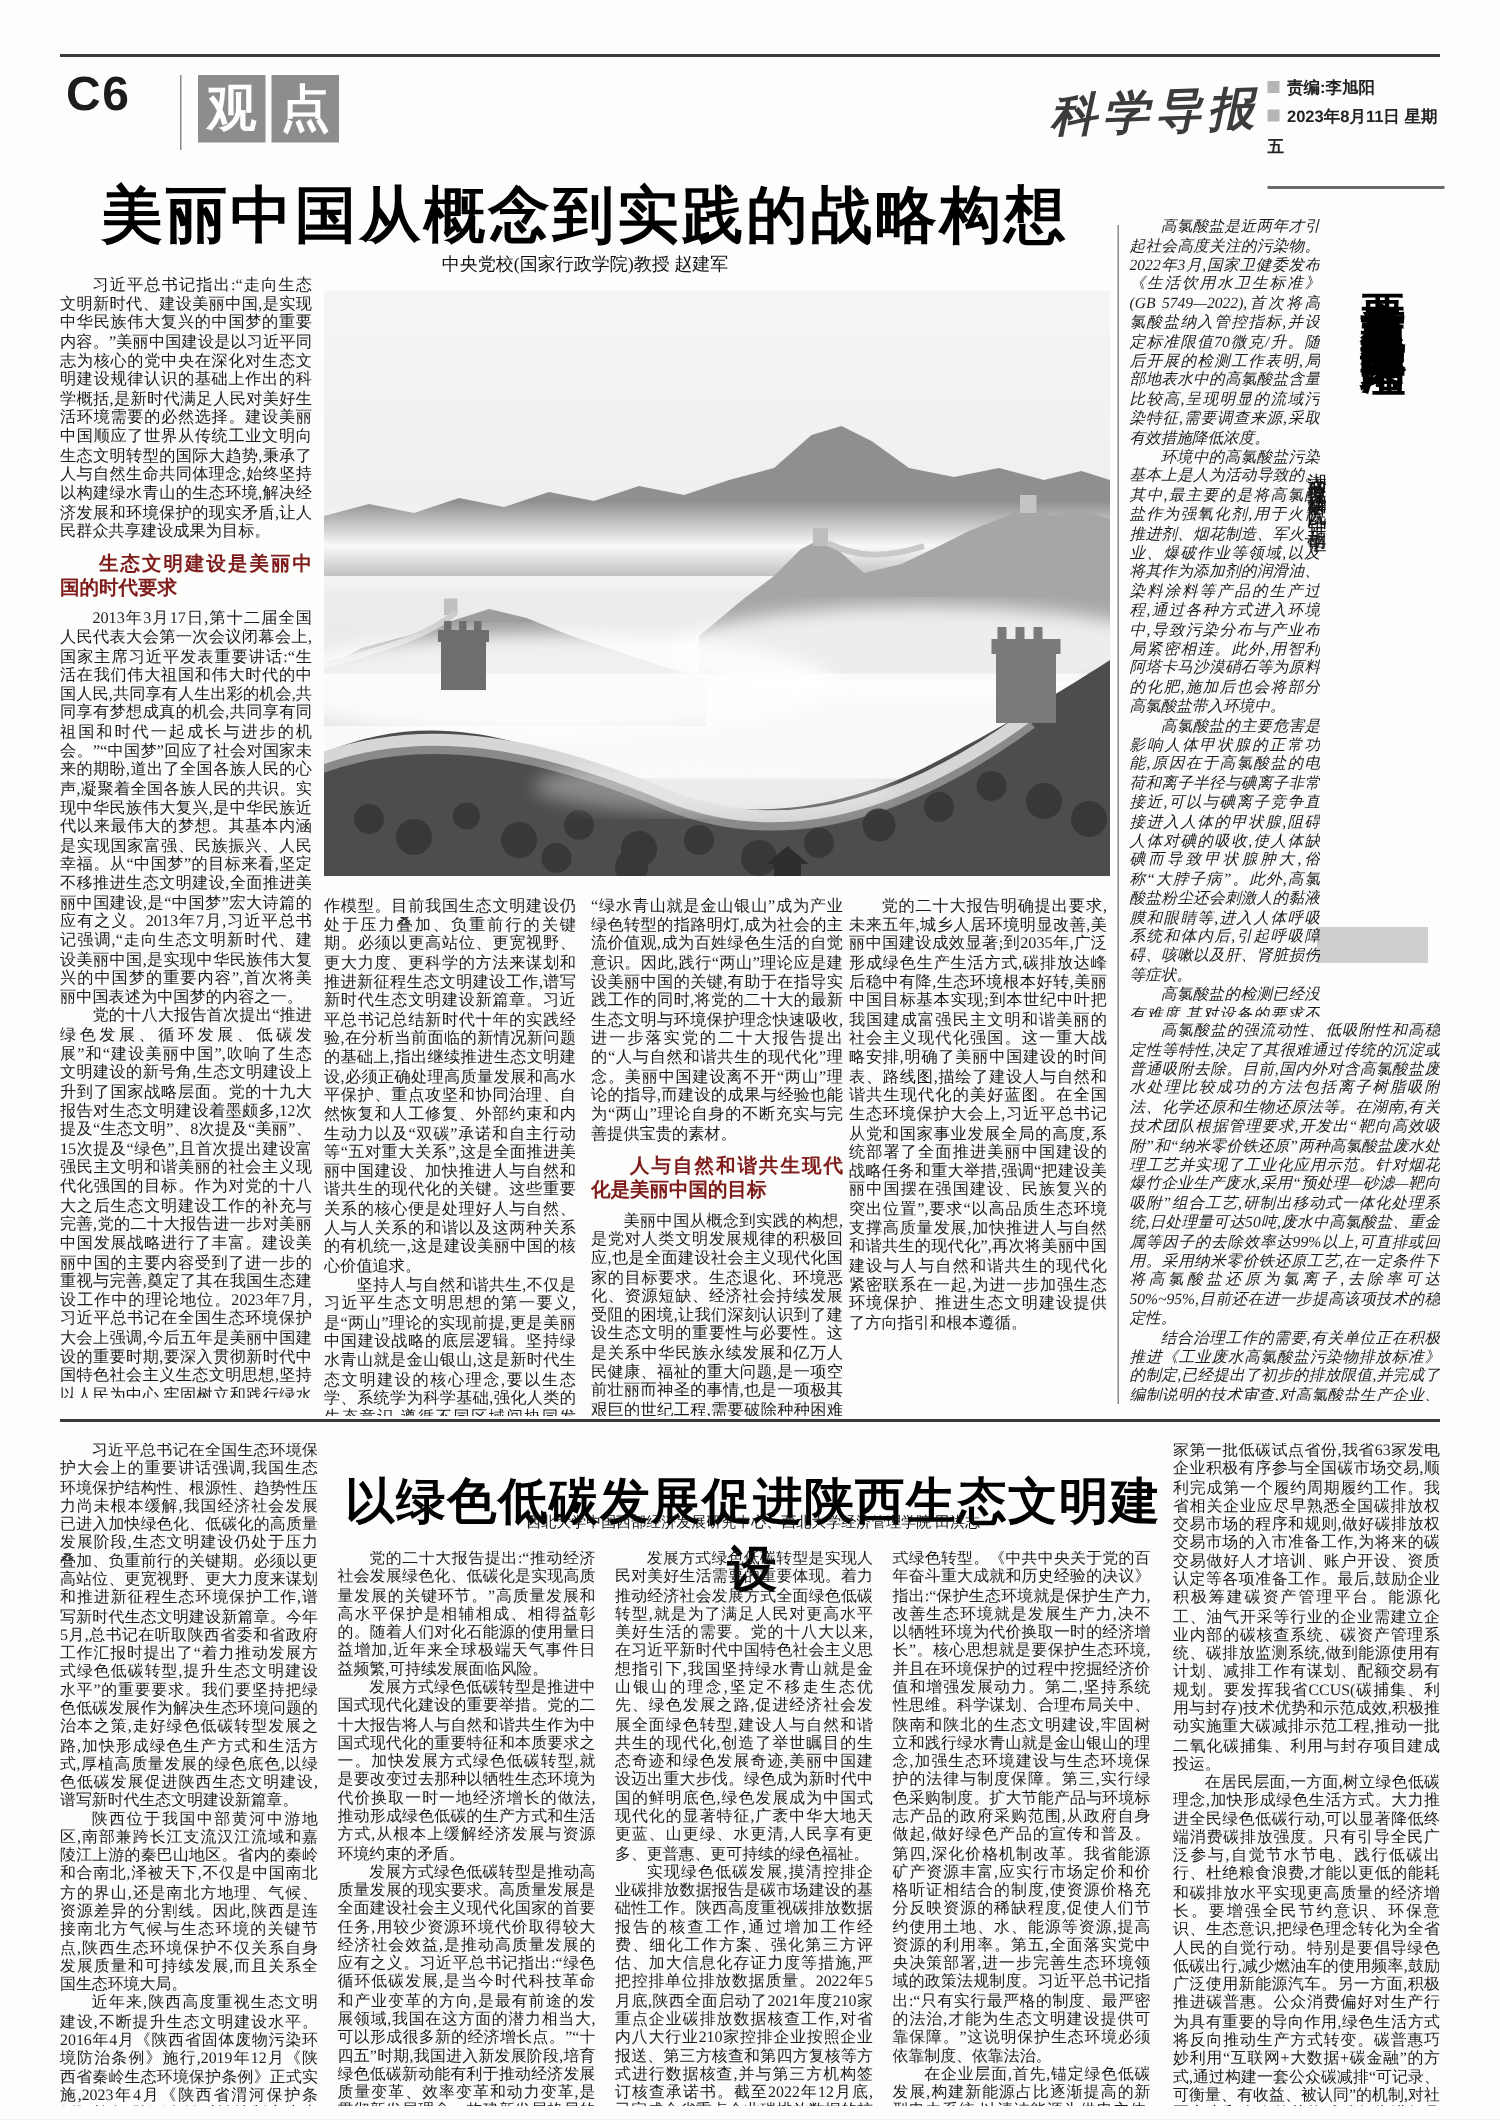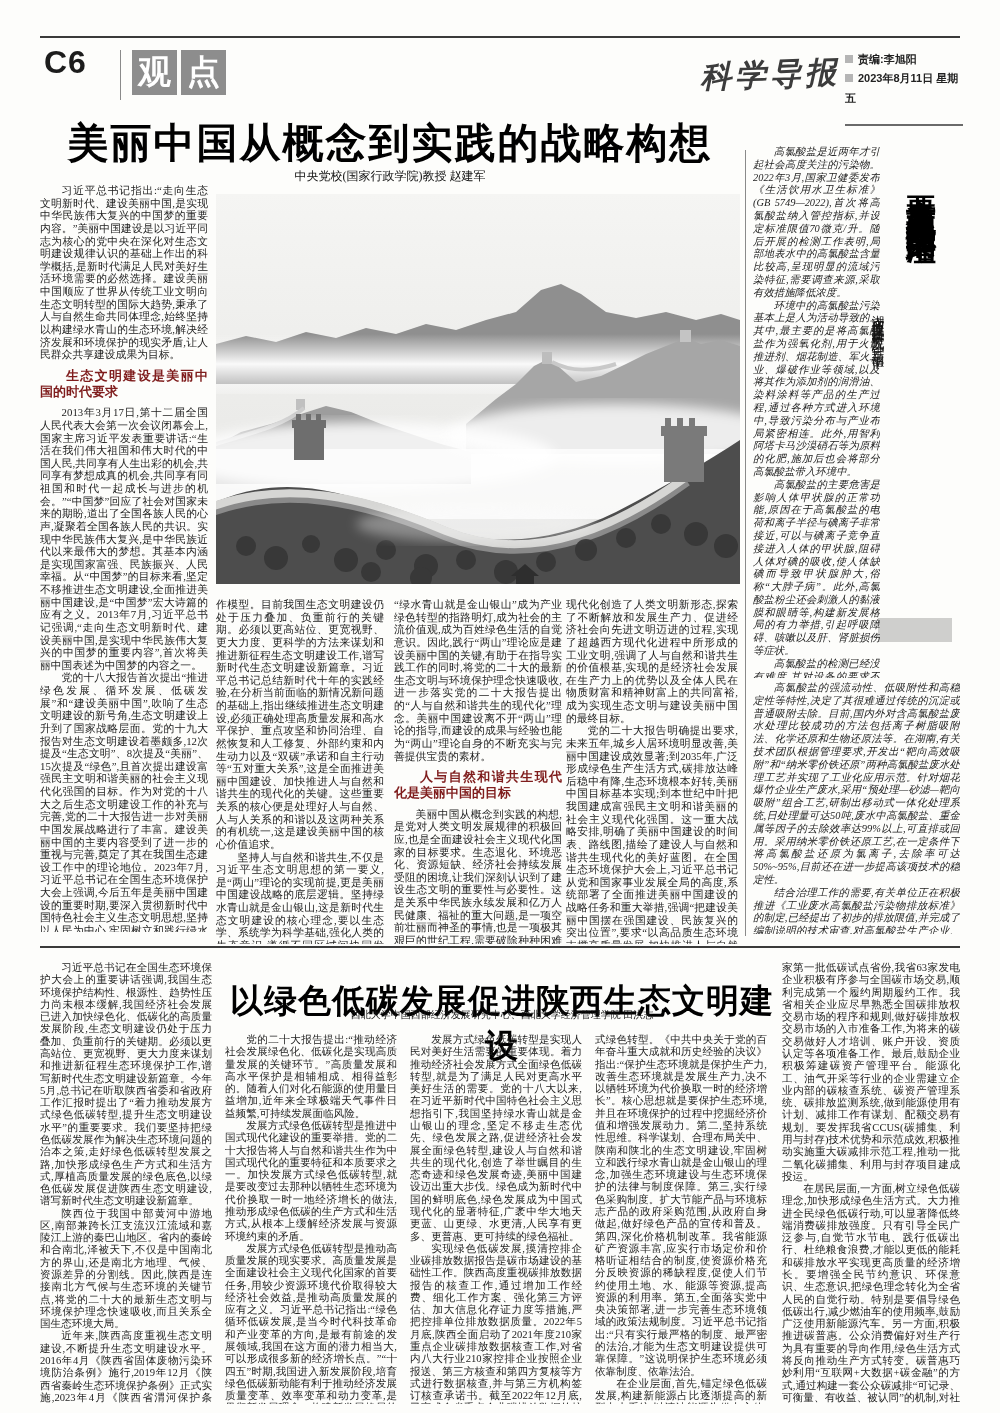--- a/index.html
+++ b/index.html
@@ -143,48 +143,47 @@
   <div class="abs colbody" style="left:216px;top:598px;width:168px;height:346px;">
       <div class="para cont">作模型。目前我国生态文明建设仍处于压力叠加、负重前行的关键期。必须以更高站位、更宽视野、更大力度、更科学的方法来谋划和推进新征程生态文明建设工作,谱写新时代生态文明建设新篇章。习近平总书记总结新时代十年的实践经验,在分析当前面临的新情况新问题的基础上,指出继续推进生态文明建设,必须正确处理高质量发展和高水平保护、重点攻坚和协同治理、自然恢复和人工修复、外部约束和内生动力以及“双碳”承诺和自主行动等“五对重大关系”,这是全面推进美丽中国建设、加快推进人与自然和谐共生的现代化的关键。这些重要关系的核心便是处理好人与自然、人与人关系的和谐以及这两种关系的有机统一,这是建设美丽中国的核心价值追求。</div>
       <div class="para">坚持人与自然和谐共生,不仅是习近平生态文明思想的第一要义,是“两山”理论的实现前提,更是美丽中国建设战略的底层逻辑。坚持绿水青山就是金山银山,这是新时代生态文明建设的核心理念,要以生态学、系统学为科学基础,强化人类的生态意识,遵循不同区域间协同发展、当代人与后代人之间持续发展的原则,打造出文明的可持续发展。“绿水青山就是金山银山”作为当代马克思主义生态自然观的最新理论成果,是指向未来绿色发展的价值观和发展理念。深刻领会和付诸实践,让</div>
     </div>
   <div class="abs colbody" style="left:394px;top:598px;width:168px;height:346px;">
       <div class="para cont">“绿水青山就是金山银山”成为产业绿色转型的指路明灯,成为社会的主流价值观,成为百姓绿色生活的自觉意识。因此,践行“两山”理论应是建设美丽中国的关键,有助于在指导实践工作的同时,将党的二十大的最新生态文明与环境保护理念快速吸收,进一步落实党的二十大报告提出的“人与自然和谐共生的现代化”理念。美丽中国建设离不开“两山”理论的指导,而建设的成果与经验也能为“两山”理论自身的不断充实与完善提供宝贵的素材。</div>
       <div class="subhead">人与自然和谐共生现代化是美丽中国的目标</div>
       <div class="para">美丽中国从概念到实践的构想,是党对人类文明发展规律的积极回应,也是全面建设社会主义现代化国家的目标要求。生态退化、环境恶化、资源短缺、经济社会持续发展受阻的困境,让我们深刻认识到了建设生态文明的重要性与必要性。这是关系中华民族永续发展和亿万人民健康、福祉的重大问题,是一项空前壮丽而神圣的事情,也是一项极其艰巨的世纪工程,需要破除种种困难和障碍,需要几代人坚持不懈的努力和付出,需要投入难以计数的人力、物力和智力。以生态文明建设推进实现人与自然和谐共生的现代化,成为新时代实现美丽中国的重要标准。中国式</div>
     </div>
   <div class="abs colbody" style="left:566px;top:598px;width:172px;height:346px;">
-      <div class="para cont">现代化创造了人类文明新形态,探索了不断解放和发展生产力、促进经济社会向先进文明迈进的过程,实现了超越西方现代化进程中所形成的工业文明,强调了人与自然和谐共生的价值根基,实现的是经济社会发展在生产力上的优势以及全体人民在物质财富和精神财富上的共同富裕,成为实现生态文明与建设美丽中国的最终目标。</div>
       <div class="para">党的二十大报告明确提出要求,未来五年,城乡人居环境明显改善,美丽中国建设成效显著;到2035年,广泛形成绿色生产生活方式,碳排放达峰后稳中有降,生态环境根本好转,美丽中国目标基本实现;到本世纪中叶把我国建成富强民主文明和谐美丽的社会主义现代化强国。这一重大战略安排,明确了美丽中国建设的时间表、路线图,描绘了建设人与自然和谐共生现代化的美好蓝图。在全国生态环境保护大会上,习近平总书记从党和国家事业发展全局的高度,系统部署了全面推进美丽中国建设的战略任务和重大举措,强调“把建设美丽中国摆在强国建设、民族复兴的突出位置”,要求“以高品质生态环境支撑高质量发展,加快推进人与自然和谐共生的现代化”,再次将美丽中国建设与人与自然和谐共生的现代化紧密联系在一起,为进一步加强生态环境保护、推进生态文明建设提供了方向指引和根本遵循。</div>
     </div>
 
   <div class="abs vline" style="left:745px;top:150px;height:786px;"></div>
 
   <div class="abs side-title" style="left:903px;top:172px;height:465px;">要高度重视高氯酸盐污染的治理</div>
   <div class="abs side-byline" style="left:869px;top:305px;height:300px;">湖南省环境保护科学研究院  钟宇  胡恒平</div>
   <div class="abs" style="left:878px;top:618px;width:74px;height:24px;background:#cfcfcd;"></div>
   <div class="abs sidebody kai" style="left:753px;top:146px;width:127px;height:532px;">
       <div class="para">高氯酸盐是近两年才引起社会高度关注的污染物。2022年3月,国家卫健委发布《生活饮用水卫生标准》(GB 5749—2022),首次将高氯酸盐纳入管控指标,并设定标准限值70微克/升。随后开展的检测工作表明,局部地表水中的高氯酸盐含量比较高,呈现明显的流域污染特征,需要调查来源,采取有效措施降低浓度。</div>
       <div class="para">环境中的高氯酸盐污染基本上是人为活动导致的。其中,最主要的是将高氯酸盐作为强氧化剂,用于火箭推进剂、烟花制造、军火工业、爆破作业等领域,以及将其作为添加剂的润滑油、染料涂料等产品的生产过程,通过各种方式进入环境中,导致污染分布与产业布局紧密相连。此外,用智利阿塔卡马沙漠硝石等为原料的化肥,施加后也会将部分高氯酸盐带入环境中。</div>
-      <div class="para">高氯酸盐的主要危害是影响人体甲状腺的正常功能,原因在于高氯酸盐的电荷和离子半径与碘离子非常接近,可以与碘离子竞争直接进入人体的甲状腺,阻碍人体对碘的吸收,使人体缺碘而导致甲状腺肿大,俗称“大脖子病”。此外,高氯酸盐粉尘还会刺激人的黏液膜和眼睛等,构建新发展格局的有力举措,引起呼吸障碍、咳嗽以及肝、肾脏损伤等症状。</div>
+      <div class="para">高氯酸盐的主要危害是影响人体甲状腺的正常功能,原因在于高氯酸盐的电荷和离子半径与碘离子非常接近,可以与碘离子竞争直接进入人体的甲状腺,阻碍人体对碘的吸收,使人体缺碘而导致甲状腺肿大,俗称“大脖子病”。此外,高氯酸盐粉尘还会刺激人的黏液膜和眼睛等,进入人体呼吸系统和体内后,引起呼吸障碍、咳嗽以及肝、肾脏损伤等症状。</div>
       <div class="para">高氯酸盐的检测已经没有难度,其对设备的要求不是很高,因而可以很快摸清有关背景污染情况。其中,土壤中的高氯酸盐主要来自固废的填埋,以及关闭企业的历史遗留。而生产企业在以前没意识到高氯酸盐污染,将废水直排是导致山塘水库、河流等发生高氯酸盐污染的根本原因。</div>
     </div>
   <div class="abs sidebody kai" style="left:753px;top:682px;width:207px;height:252px;">
       <div class="para">高氯酸盐的强流动性、低吸附性和高稳定性等特性,决定了其很难通过传统的沉淀或普通吸附去除。目前,国内外对含高氯酸盐废水处理比较成功的方法包括离子树脂吸附法、化学还原和生物还原法等。在湖南,有关技术团队根据管理要求,开发出“靶向高效吸附”和“纳米零价铁还原”两种高氯酸盐废水处理工艺并实现了工业化应用示范。针对烟花爆竹企业生产废水,采用“预处理—砂滤—靶向吸附”组合工艺,研制出移动式一体化处理系统,日处理量可达50吨,废水中高氯酸盐、重金属等因子的去除效率达99%以上,可直排或回用。采用纳米零价铁还原工艺,在一定条件下将高氯酸盐还原为氯离子,去除率可达50%~95%,目前还在进一步提高该项技术的稳定性。</div>
       <div class="para">结合治理工作的需要,有关单位正在积极推进《工业废水高氯酸盐污染物排放标准》的制定,已经提出了初步的排放限值,并完成了编制说明的技术审查,对高氯酸盐生产企业、烟花、鞭炮、引火线制造等企业分别提出管控要求,即将对外公开征求意见。一旦确定了排放标准,涉高氯酸盐企业既可单独新建废水处理设施,也可采取委托处理方式,将废水用槽车运送到“绿岛”企业进行集中处理,这样从源头削减高氯酸盐的排放量,筑牢水环境安全防线。</div>
     </div>
 
   <div class="abs rule" style="left:40px;top:946px;width:920px;height:2px;"></div>
 
   <div class="abs bottom-title" style="left:228px;top:962px;width:548px;margin-top:17px;">以绿色低碳发展促进陕西生态文明建设</div>
   <div class="abs byline" style="left:228px;top:1008px;width:548px;font-size:10px;">西北大学中国西部经济发展研究中心、西北大学经济管理学院  田洪志</div>
 
   <div class="abs botbody" style="left:40px;top:962px;width:172px;height:442px;">
       <div class="para">习近平总书记在全国生态环境保护大会上的重要讲话强调,我国生态环境保护结构性、根源性、趋势性压力尚未根本缓解,我国经济社会发展已进入加快绿色化、低碳化的高质量发展阶段,生态文明建设仍处于压力叠加、负重前行的关键期。必须以更高站位、更宽视野、更大力度来谋划和推进新征程生态环境保护工作,谱写新时代生态文明建设新篇章。今年5月,总书记在听取陕西省委和省政府工作汇报时提出了“着力推动发展方式绿色低碳转型,提升生态文明建设水平”的重要要求。我们要坚持把绿色低碳发展作为解决生态环境问题的治本之策,走好绿色低碳转型发展之路,加快形成绿色生产方式和生活方式,厚植高质量发展的绿色底色,以绿色低碳发展促进陕西生态文明建设,谱写新时代生态文明建设新篇章。</div>
-      <div class="para">陕西位于我国中部黄河中游地区,南部兼跨长江支流汉江流域和嘉陵江上游的秦巴山地区。省内的秦岭和合南北,泽被天下,不仅是中国南北方的界山,还是南北方地理、气候、资源差异的分割线。因此,陕西是连接南北方气候与生态环境的关键节点,将党的二十大的最新生态文明与环境保护理念快速吸收,而且关系全国生态环境大局。</div>
+      <div class="para">陕西位于我国中部黄河中游地区,南部兼跨长江支流汉江流域和嘉陵江上游的秦巴山地区。省内的秦岭和合南北,泽被天下,不仅是中国南北方的界山,还是南北方地理、气候、资源差异的分割线。因此,陕西是连接南北方气候与生态环境的关键节点,陕西生态环境保护不仅关系自身发展质量和可持续发展,而且关系全国生态环境大局。</div>
       <div class="para">近年来,陕西高度重视生态文明建设,不断提升生态文明建设水平。2016年4月《陕西省固体废物污染环境防治条例》施行,2019年12月《陕西省秦岭生态环境保护条例》正式实施,2023年4月《陕西省渭河保护条例》施行,陕西有针对性地制定生态环境保护领域的地方性法规,用最严格制度、最严密法治保护生态环境。陕西牢固树立绿水青山就是金山银山的理念,坚决打好污染防治攻坚战,经过持续努力,全省生态环境质量明显改善。据统计,2022年全省森林覆盖率46.84%,秦岭生态环境状况评价为“优”,黄土高原成为全国增绿幅度最大的区域,10个国考城市PM2.5平均浓度39微克/立方米,优良天数279.7天。</div>
     </div>
   <div class="abs botbody" style="left:225px;top:1034px;width:172px;height:370px;">
       <div class="para">党的二十大报告提出:“推动经济社会发展绿色化、低碳化是实现高质量发展的关键环节。”高质量发展和高水平保护是相辅相成、相得益彰的。随着人们对化石能源的使用量日益增加,近年来全球极端天气事件日益频繁,可持续发展面临风险。</div>
       <div class="para">发展方式绿色低碳转型是推进中国式现代化建设的重要举措。党的二十大报告将人与自然和谐共生作为中国式现代化的重要特征和本质要求之一。加快发展方式绿色低碳转型,就是要改变过去那种以牺牲生态环境为代价换取一时一地经济增长的做法,推动形成绿色低碳的生产方式和生活方式,从根本上缓解经济发展与资源环境约束的矛盾。</div>
       <div class="para">发展方式绿色低碳转型是推动高质量发展的现实要求。高质量发展是全面建设社会主义现代化国家的首要任务,用较少资源环境代价取得较大经济社会效益,是推动高质量发展的应有之义。习近平总书记指出:“绿色循环低碳发展,是当今时代科技革命和产业变革的方向,是最有前途的发展领域,我国在这方面的潜力相当大,可以形成很多新的经济增长点。”“十四五”时期,我国进入新发展阶段,培育绿色低碳新动能有利于推动经济发展质量变革、效率变革和动力变革,是贯彻新发展理念、构建新发展格局的有力举措。绿色低碳转型反映出经济体系升级的内在要求。陕西作为果业大省,近年来形成了一批具有地方特色的“果—畜—沼”生态循环发展模式以及农林废弃物资源回收和能源综合利用的示范样本,这正是农业经济体系在面临资源环境约束下内部升级需要使然。</div>
     </div>
   <div class="abs botbody" style="left:410px;top:1034px;width:172px;height:370px;">
       <div class="para">发展方式绿色低碳转型是实现人民对美好生活需要的重要体现。着力推动经济社会发展方式全面绿色低碳转型,就是为了满足人民对更高水平美好生活的需要。党的十八大以来,在习近平新时代中国特色社会主义思想指引下,我国坚持绿水青山就是金山银山的理念,坚定不移走生态优先、绿色发展之路,促进经济社会发展全面绿色转型,建设人与自然和谐共生的现代化,创造了举世瞩目的生态奇迹和绿色发展奇迹,美丽中国建设迈出重大步伐。绿色成为新时代中国的鲜明底色,绿色发展成为中国式现代化的显著特征,广袤中华大地天更蓝、山更绿、水更清,人民享有更多、更普惠、更可持续的绿色福祉。</div>
       <div class="para">实现绿色低碳发展,摸清控排企业碳排放数据报告是碳市场建设的基础性工作。陕西高度重视碳排放数据报告的核查工作,通过增加工作经费、细化工作方案、强化第三方评估、加大信息化存证力度等措施,严把控排单位排放数据质量。2022年5月底,陕西全面启动了2021年度210家重点企业碳排放数据核查工作,对省内八大行业210家控排企业按照企业报送、第三方核查和第四方复核等方式进行数据核查,并与第三方机构签订核查承诺书。截至2022年12月底,已完成全省重点企业碳排放数据的核查。</div>

